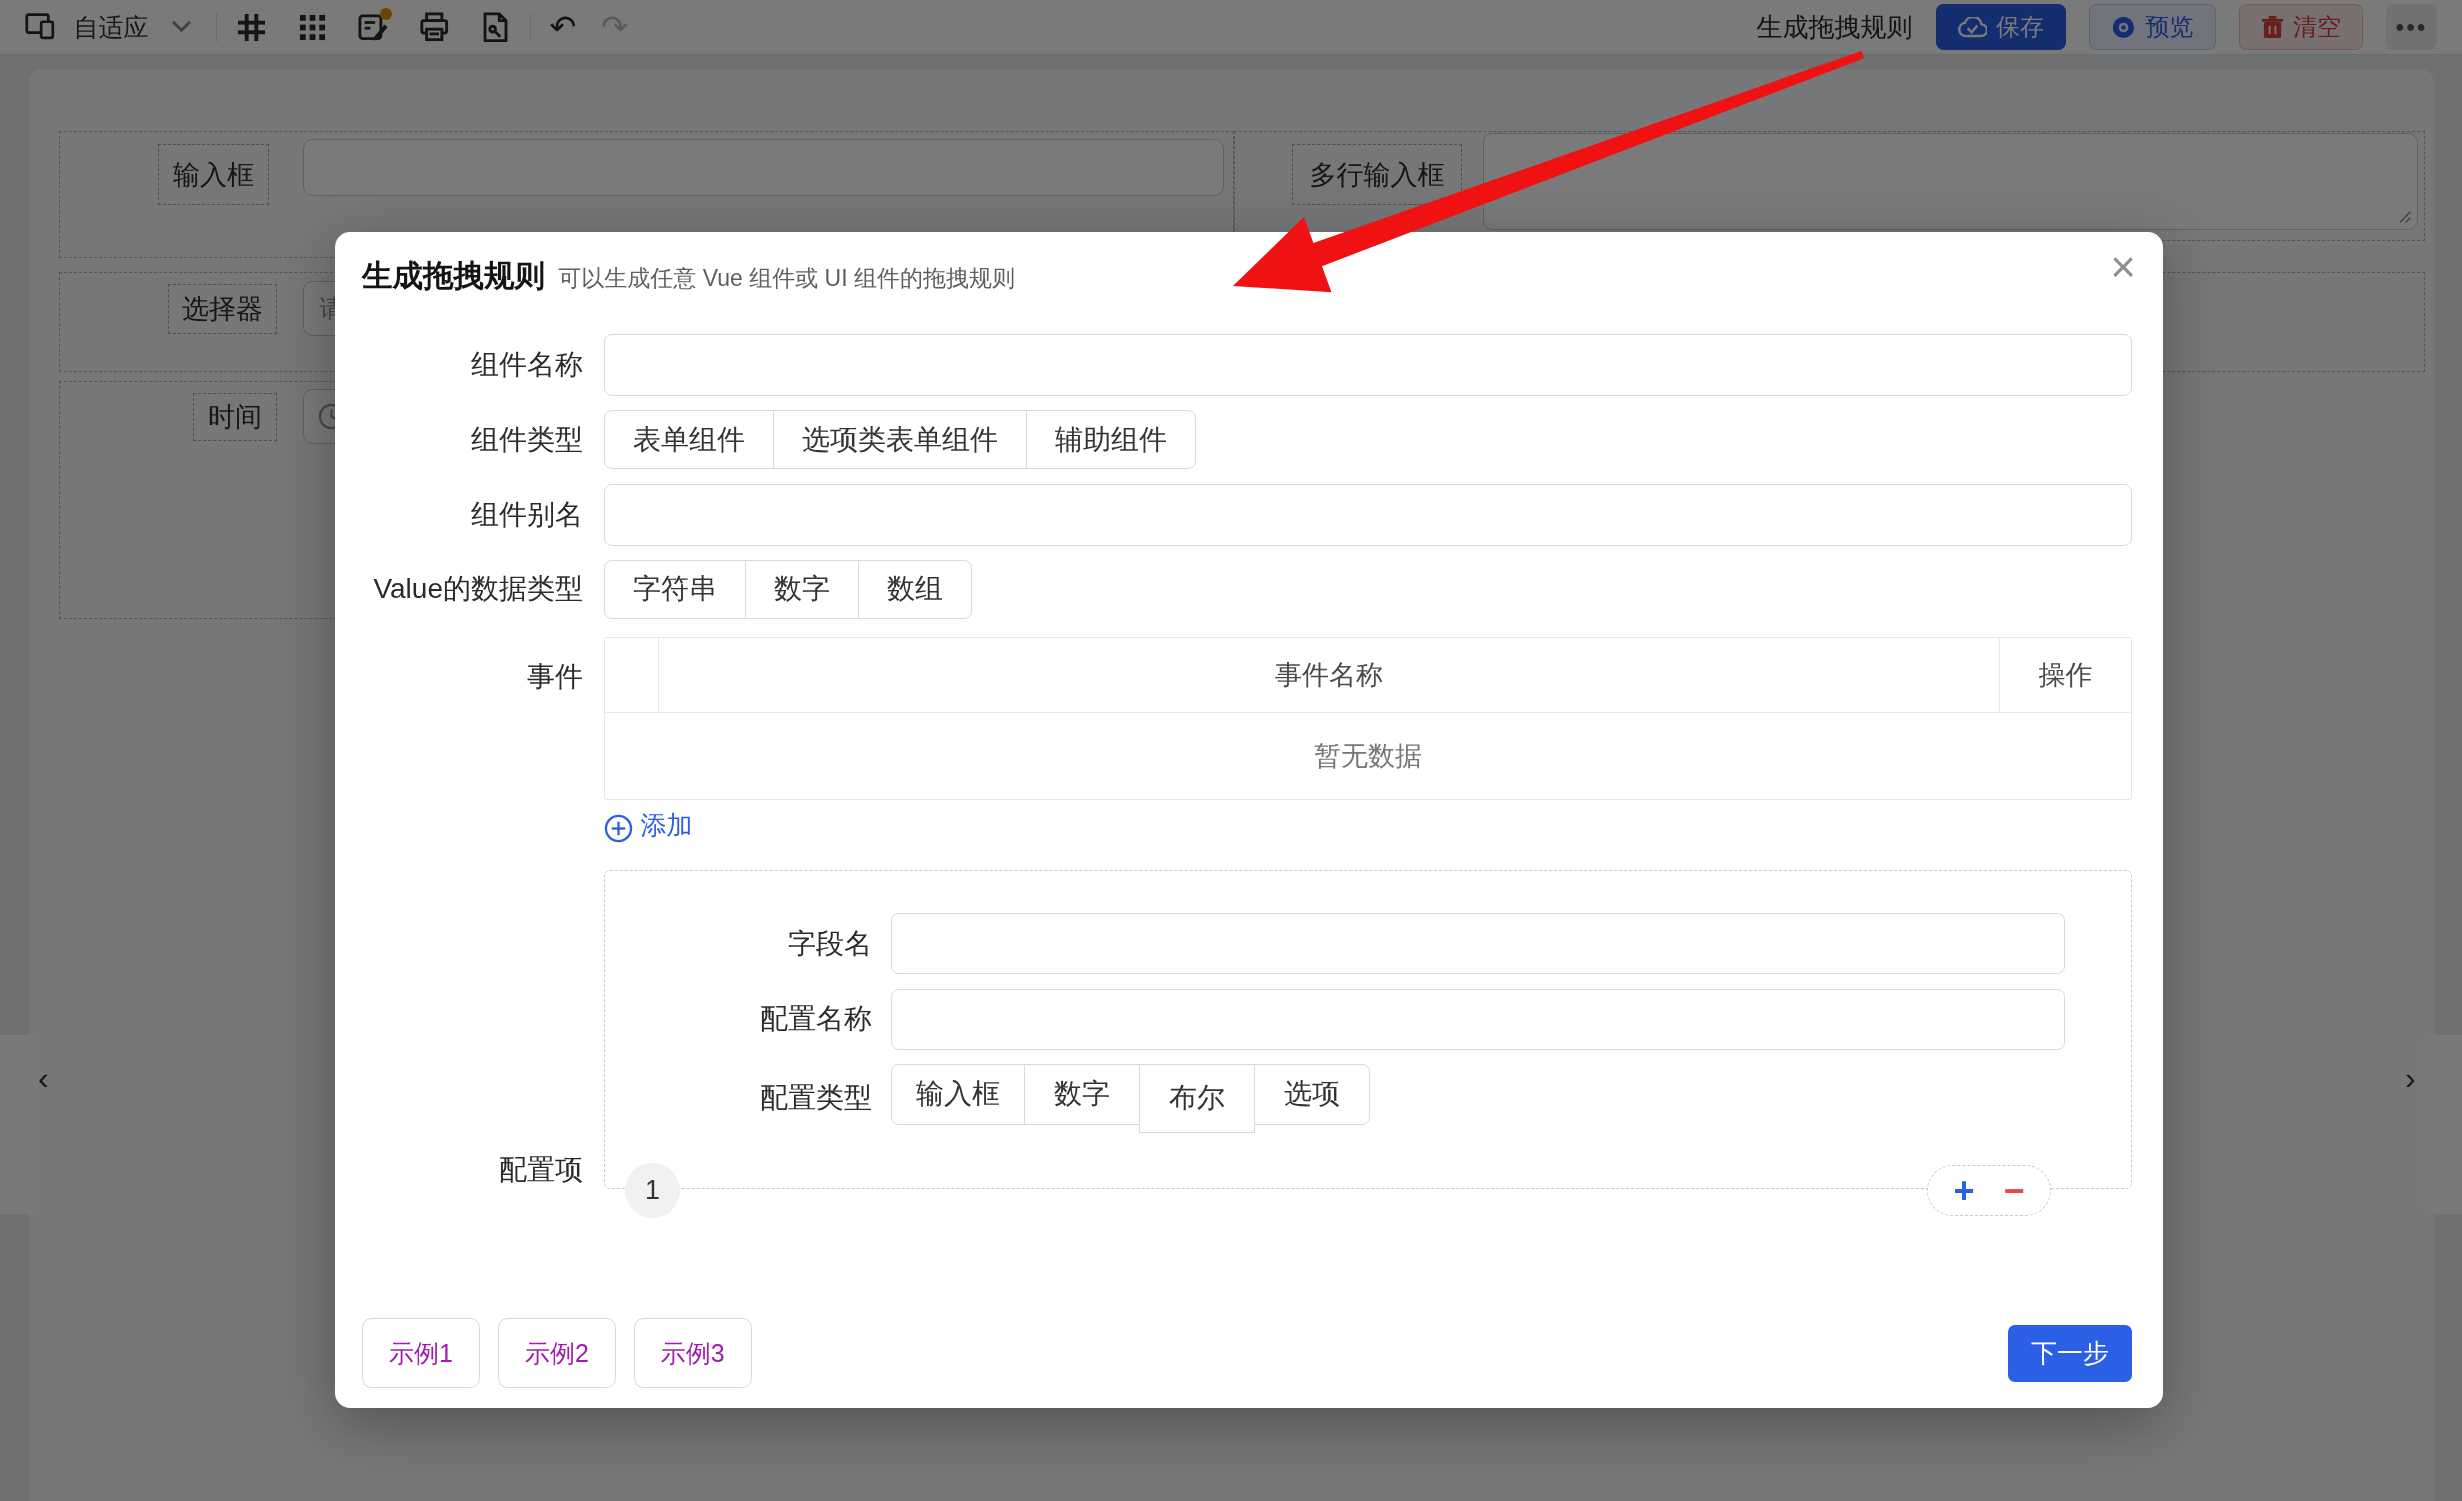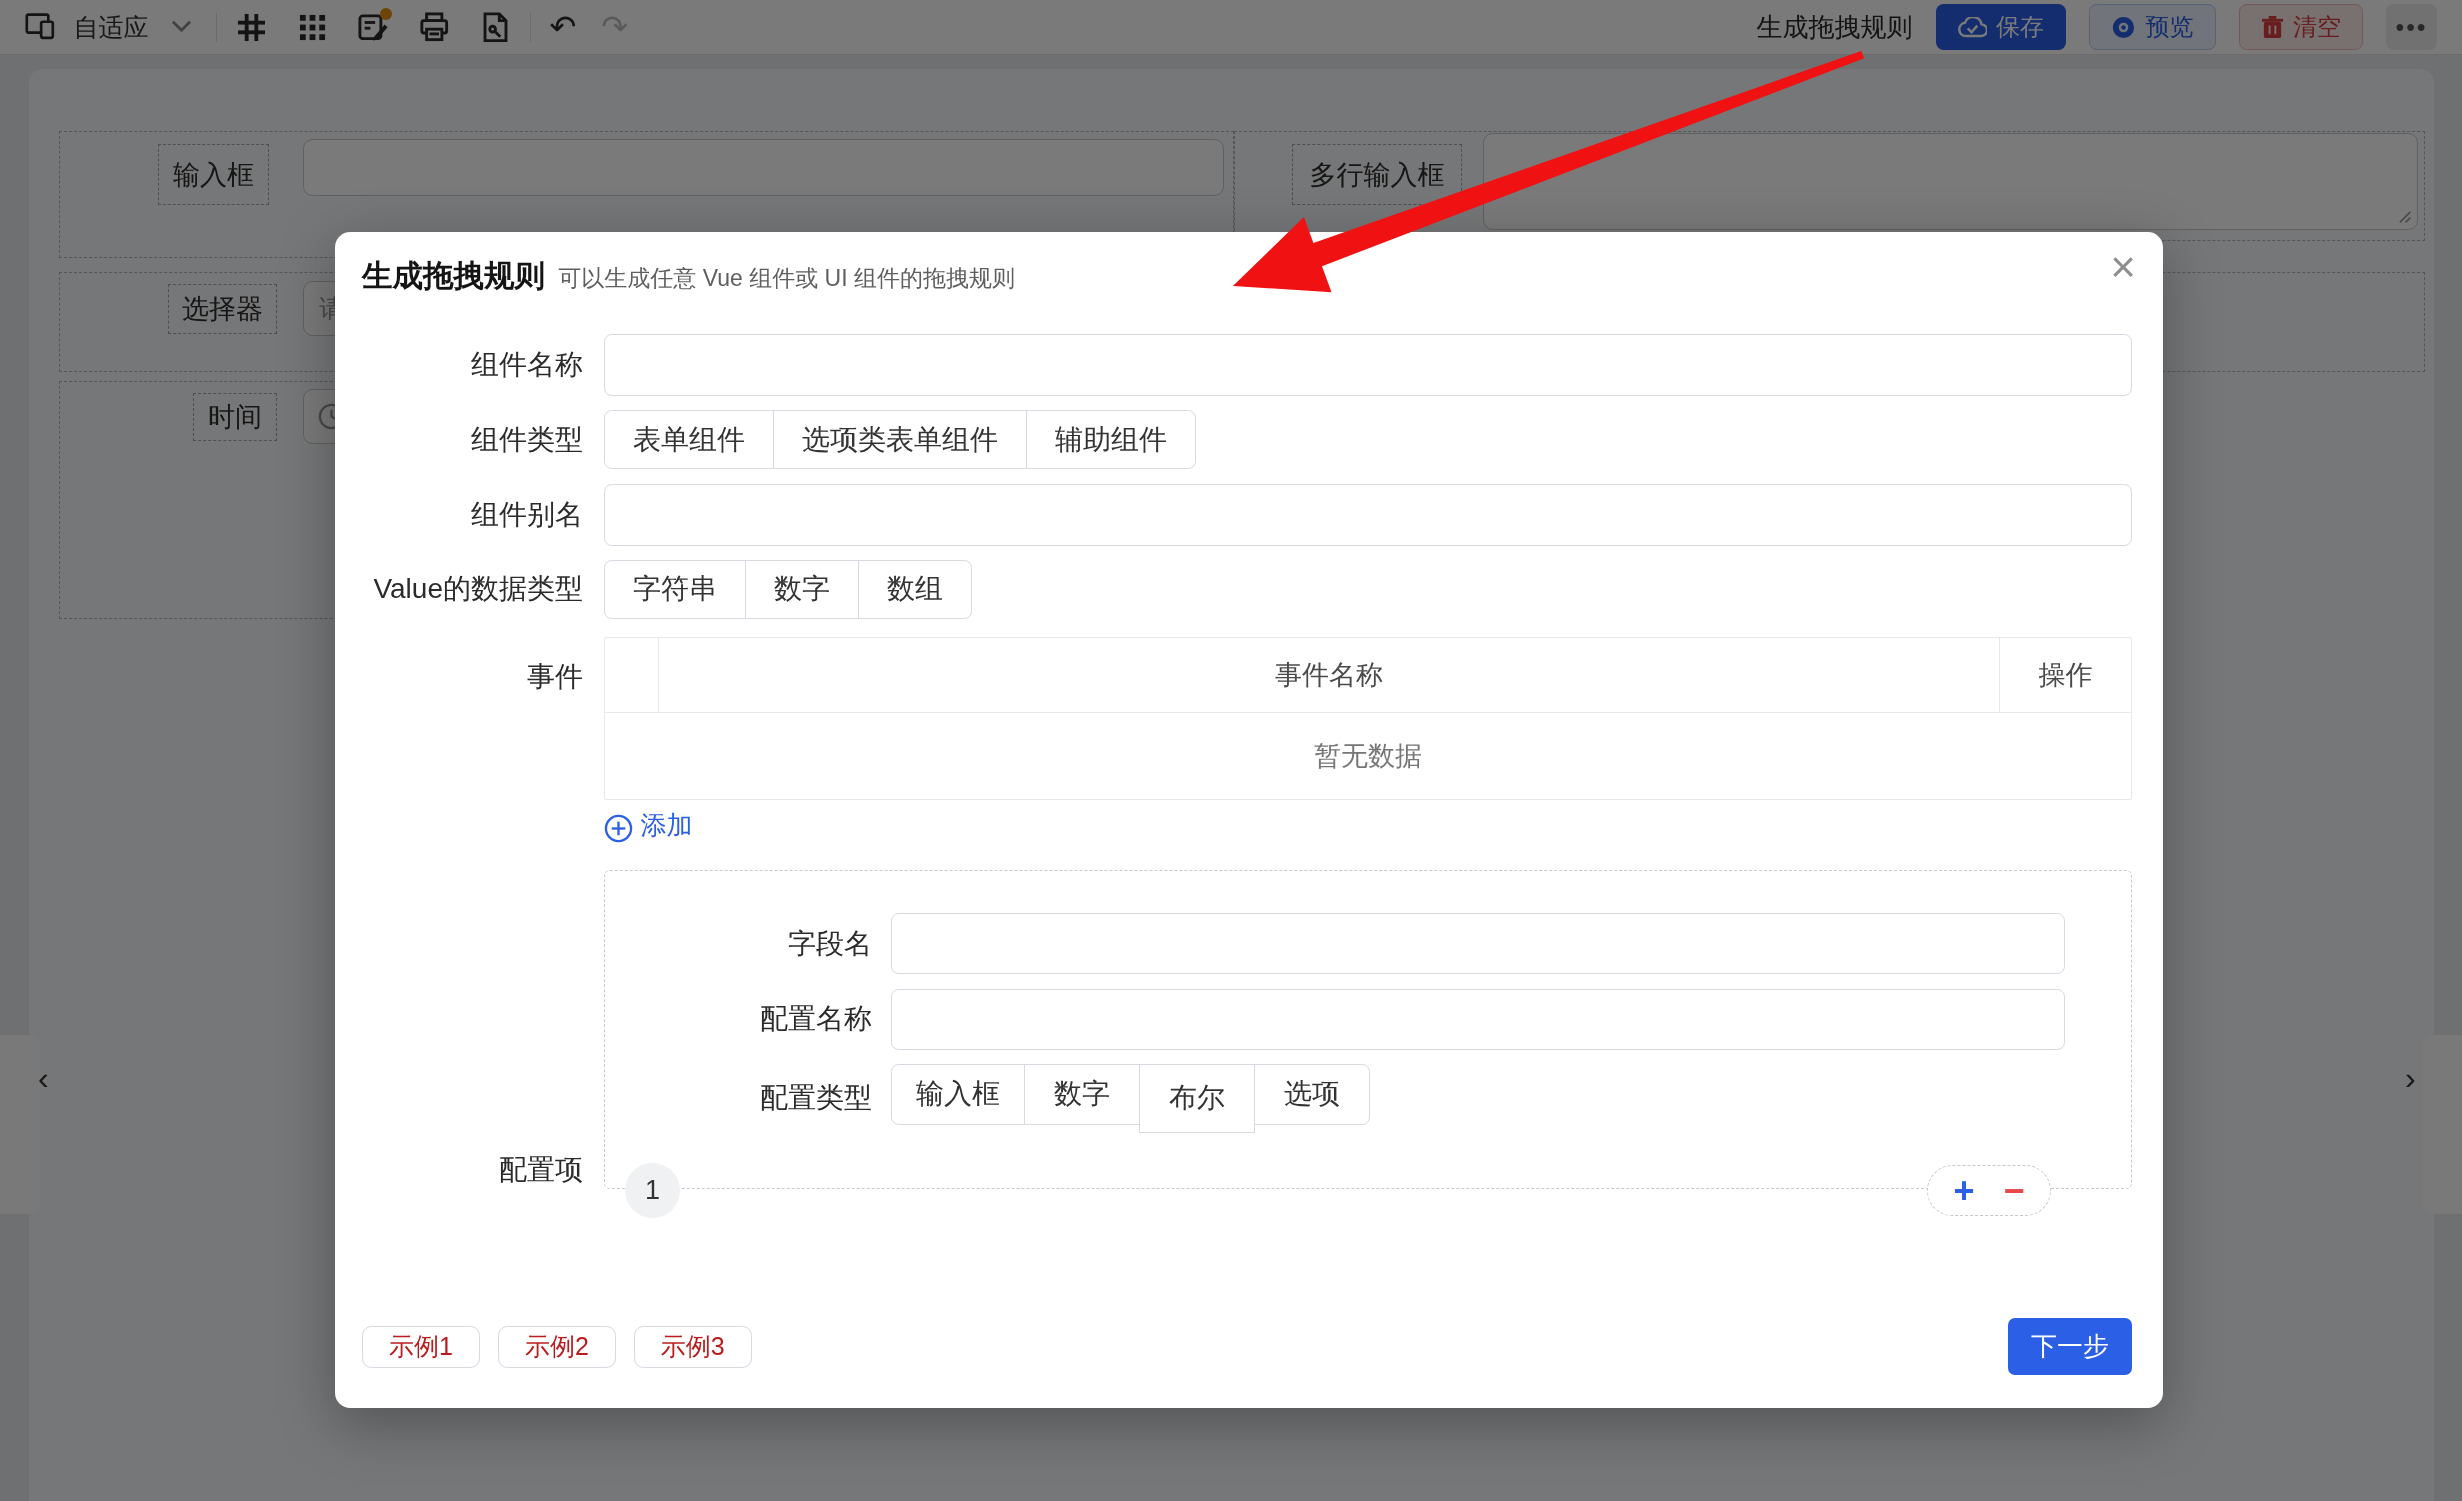--- a/index.html
+++ b/index.html
@@ -65,21 +65,21 @@
   .clabel{width:267px;margin-right:19px;text-align:right;font-size:28px;color:#2b2b2b;flex:none}
   .cctrl{width:1174px}
   .idx-badge{position:absolute;left:20px;top:292px;width:55px;height:55px;border-radius:50%;background:#eff1f3;
              display:flex;align-items:center;justify-content:center;font-size:27px;color:#333}
   .pm-pill{position:absolute;left:1322px;top:294px;width:124px;height:51px;border:1.9px dashed #c8c8c8;border-radius:27px;
            background:#fff;display:flex;align-items:center;justify-content:center;gap:29px;box-sizing:border-box}
   .pm{font-size:36px;line-height:1;font-weight:bold;cursor:pointer}
   .pm.plus{color:#2b5fe6}
   .pm.minus{color:#e84848}
   .mfooter{display:flex;align-items:center;margin-top:129px}
-  .exbtn{height:42px;padding:4px 26px;border:1px solid #d6d9e0;border-radius:9.5px;background:#fff;font-size:25px;color:#b91c1c;
+  .exbtn{height:70px;padding:4px 26px;border:1px solid #d6d9e0;border-radius:9.5px;background:#fff;font-size:25px;color:#a21caf;
          display:flex;align-items:center;margin-right:18px;cursor:pointer;box-sizing:border-box}
   .nextbtn{margin-left:auto;width:124px;height:57px;border-radius:7px;background:#2b5fe6;color:#fff;font-size:26px;
            display:flex;align-items:center;justify-content:center;cursor:pointer}
   .arrow-layer{position:absolute;inset:0;z-index:30;pointer-events:none}
   svg.ic{display:block}
 </style>
 </head>
 <body>
 
 <div class="page">

